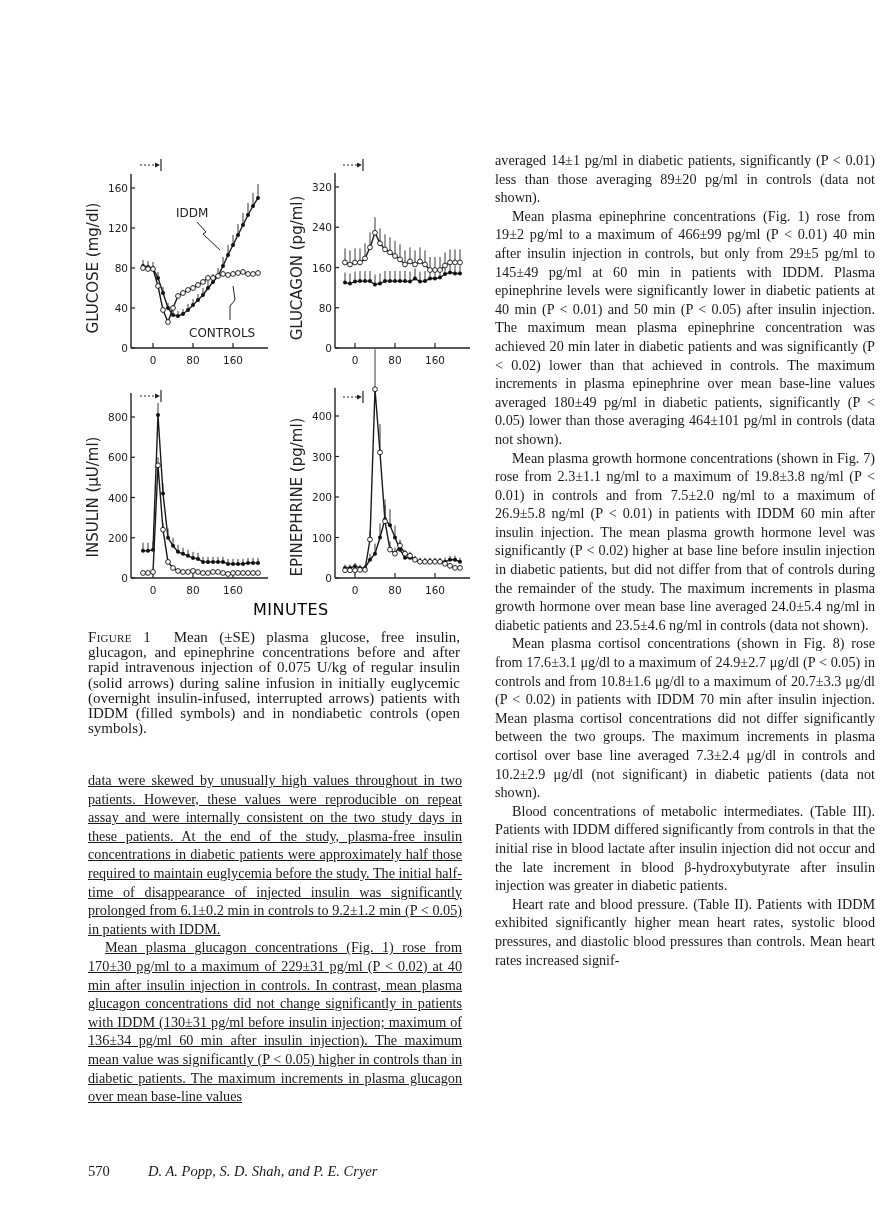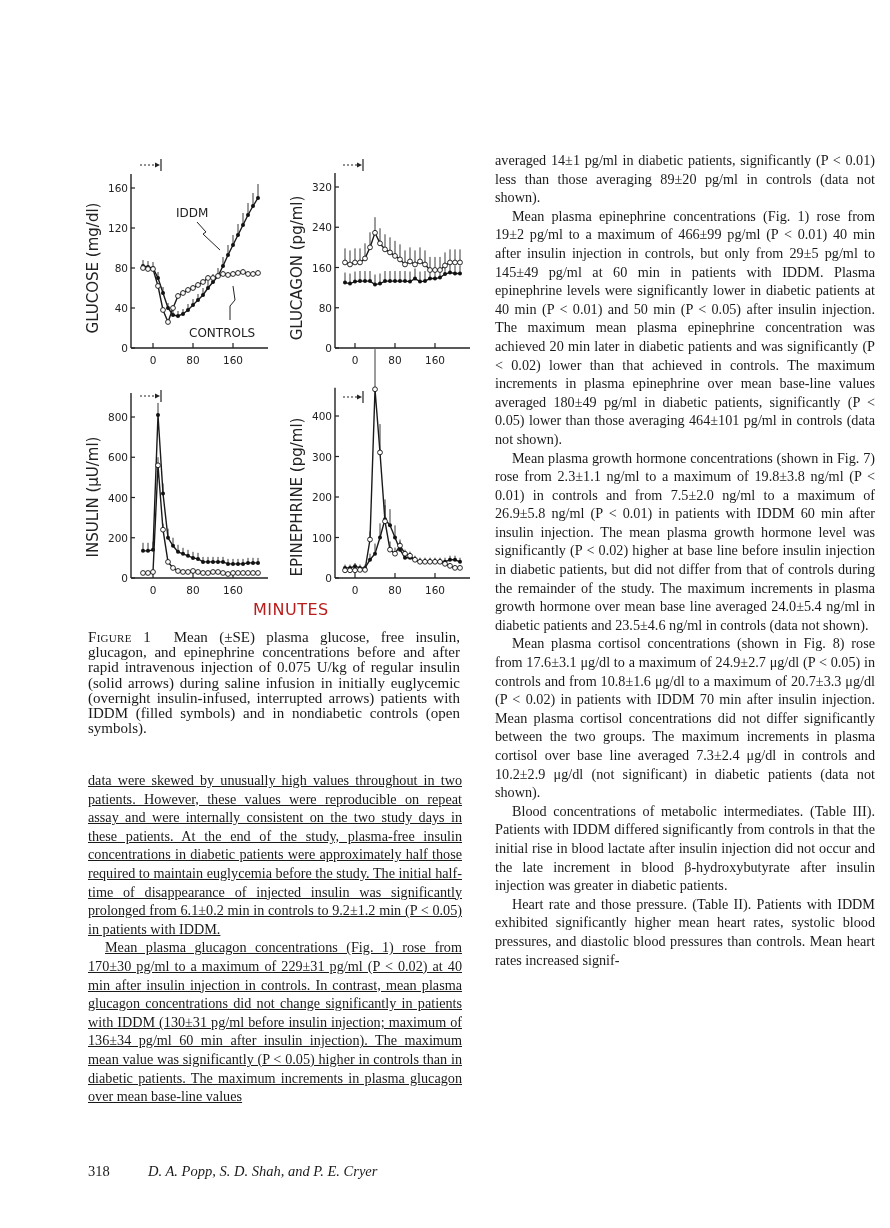--- a/index.html
+++ b/index.html
@@ -1,20 +1,20 @@
 <!DOCTYPE html>
 <html><head>
 <meta charset="utf-8">
 <style>
   html, body { margin: 0; padding: 0; background: #fff; }
   body { width: 890px; height: 1228px; position: relative; overflow: hidden; color: #1a1a1a; font-family: "Liberation Serif", "DejaVu Serif", serif; }
   #fig { position: absolute; left: 0; top: 0; width: 470px; height: 600px; }
   .caption { position: absolute; left: 88px; top: 630px; width: 372px; font-size: 15px; line-height: 15.2px; text-align: justify; }
   .caption .figlabel { font-variant: small-caps; letter-spacing: 0.3px; }
-  .minutes { position: absolute; left: 253px; top: 600px; font-family: "DejaVu Sans", sans-serif; font-size: 16px; letter-spacing: 0.5px; color: #b91c1c; }
+  .minutes { position: absolute; left: 253px; top: 600px; font-family: "DejaVu Sans", sans-serif; font-size: 16px; letter-spacing: 0.5px; color: #000000; }
   .col { position: absolute; font-size: 14.2px; line-height: 18.6px; text-align: justify; }
   .col p { margin: 0; }
   .col p.ind { text-indent: 17px; }
   #leftcol { left: 88px; top: 771px; width: 374px; text-decoration: underline; }
   #rightcol { left: 484px; top: 151px; width: 380px; margin-left: 11px; }
   .footer { position: absolute; left: 88px; top: 1163px; font-size: 14.5px; }
   .footer .pg { display: inline-block; width: 60px; }
   .footer .au { font-style: italic; }
   .it { }
   svg text { font-family: "DejaVu Sans", sans-serif; fill: #222; }
@@ -525,16 +525,16 @@
   <p>data were skewed by unusually high values throughout in two patients. However, these values were reproducible on repeat assay and were internally consistent on the two study days in these patients. At the end of the study, plasma-free insulin concentrations in diabetic patients were approximately half those required to maintain euglycemia before the study. The initial half-time of disappearance of injected insulin was significantly prolonged from 6.1±0.2 min in controls to 9.2±1.2 min (P &lt; 0.05) in patients with IDDM.</p>
   <p class="ind">Mean plasma glucagon concentrations (Fig. 1) rose from 170±30 pg/ml to a maximum of 229±31 pg/ml (P &lt; 0.02) at 40 min after insulin injection in controls. In contrast, mean plasma glucagon concentrations did not change significantly in patients with IDDM (130±31 pg/ml before insulin injection; maximum of 136±34 pg/ml 60 min after insulin injection). The maximum mean value was significantly (P &lt; 0.05) higher in controls than in diabetic patients. The maximum increments in plasma glucagon over mean base-line values</p>
 </div>
 
 <div class="col" id="rightcol">
   <p>averaged 14±1 pg/ml in diabetic patients, significantly (P &lt; 0.01) less than those averaging 89±20 pg/ml in controls (data not shown).</p>
   <p class="ind">Mean plasma epinephrine concentrations (Fig. 1) rose from 19±2 pg/ml to a maximum of 466±99 pg/ml (P &lt; 0.01) 40 min after insulin injection in controls, but only from 29±5 pg/ml to 145±49 pg/ml at 60 min in patients with IDDM. Plasma epinephrine levels were significantly lower in diabetic patients at 40 min (P &lt; 0.01) and 50 min (P &lt; 0.05) after insulin injection. The maximum mean plasma epinephrine concentration was achieved 20 min later in diabetic patients and was significantly (P &lt; 0.02) lower than that achieved in controls. The maximum increments in plasma epinephrine over mean base-line values averaged 180±49 pg/ml in diabetic patients, significantly (P &lt; 0.05) lower than those averaging 464±101 pg/ml in controls (data not shown).</p>
   <p class="ind">Mean plasma growth hormone concentrations (shown in Fig. 7) rose from 2.3±1.1 ng/ml to a maximum of 19.8±3.8 ng/ml (P &lt; 0.01) in controls and from 7.5±2.0 ng/ml to a maximum of 26.9±5.8 ng/ml (P &lt; 0.01) in patients with IDDM 60 min after insulin injection. The mean plasma growth hormone level was significantly (P &lt; 0.02) higher at base line before insulin injection in diabetic patients, but did not differ from that of controls during the remainder of the study. The maximum increments in plasma growth hormone over mean base line averaged 24.0±5.4 ng/ml in diabetic patients and 23.5±4.6 ng/ml in controls (data not shown).</p>
   <p class="ind">Mean plasma cortisol concentrations (shown in Fig. 8) rose from 17.6±3.1 μg/dl to a maximum of 24.9±2.7 μg/dl (P &lt; 0.05) in controls and from 10.8±1.6 μg/dl to a maximum of 20.7±3.3 μg/dl (P &lt; 0.02) in patients with IDDM 70 min after insulin injection. Mean plasma cortisol concentrations did not differ significantly between the two groups. The maximum increments in plasma cortisol over base line averaged 7.3±2.4 μg/dl in controls and 10.2±2.9 μg/dl (not significant) in diabetic patients (data not shown).</p>
   <p class="ind"><span class="it">Blood concentrations of metabolic intermediates.</span><span> (Table III). Patients with IDDM differed significantly from controls in that the initial rise in blood lactate after insulin injection did not occur and the late increment in blood β-hydroxybutyrate after insulin injection was greater in diabetic patients.</span></p>
-  <p class="ind"><span class="it">Heart rate and those pressure.</span><span>  (Table II). Patients with IDDM exhibited significantly higher mean heart rates, systolic blood pressures, and diastolic blood pressures than controls. Mean heart rates increased signif-</span></p>
+  <p class="ind"><span class="it">Heart rate and blood pressure.</span><span>  (Table II). Patients with IDDM exhibited significantly higher mean heart rates, systolic blood pressures, and diastolic blood pressures than controls. Mean heart rates increased signif-</span></p>
 </div>
 
-<div class="footer"><span class="pg">318</span><span class="au">D. A. Popp, S. D. Shah, and P. E. Cryer</span></div>
+<div class="footer"><span class="pg">570</span><span class="au">D. A. Popp, S. D. Shah, and P. E. Cryer</span></div>
 
 </body></html>

